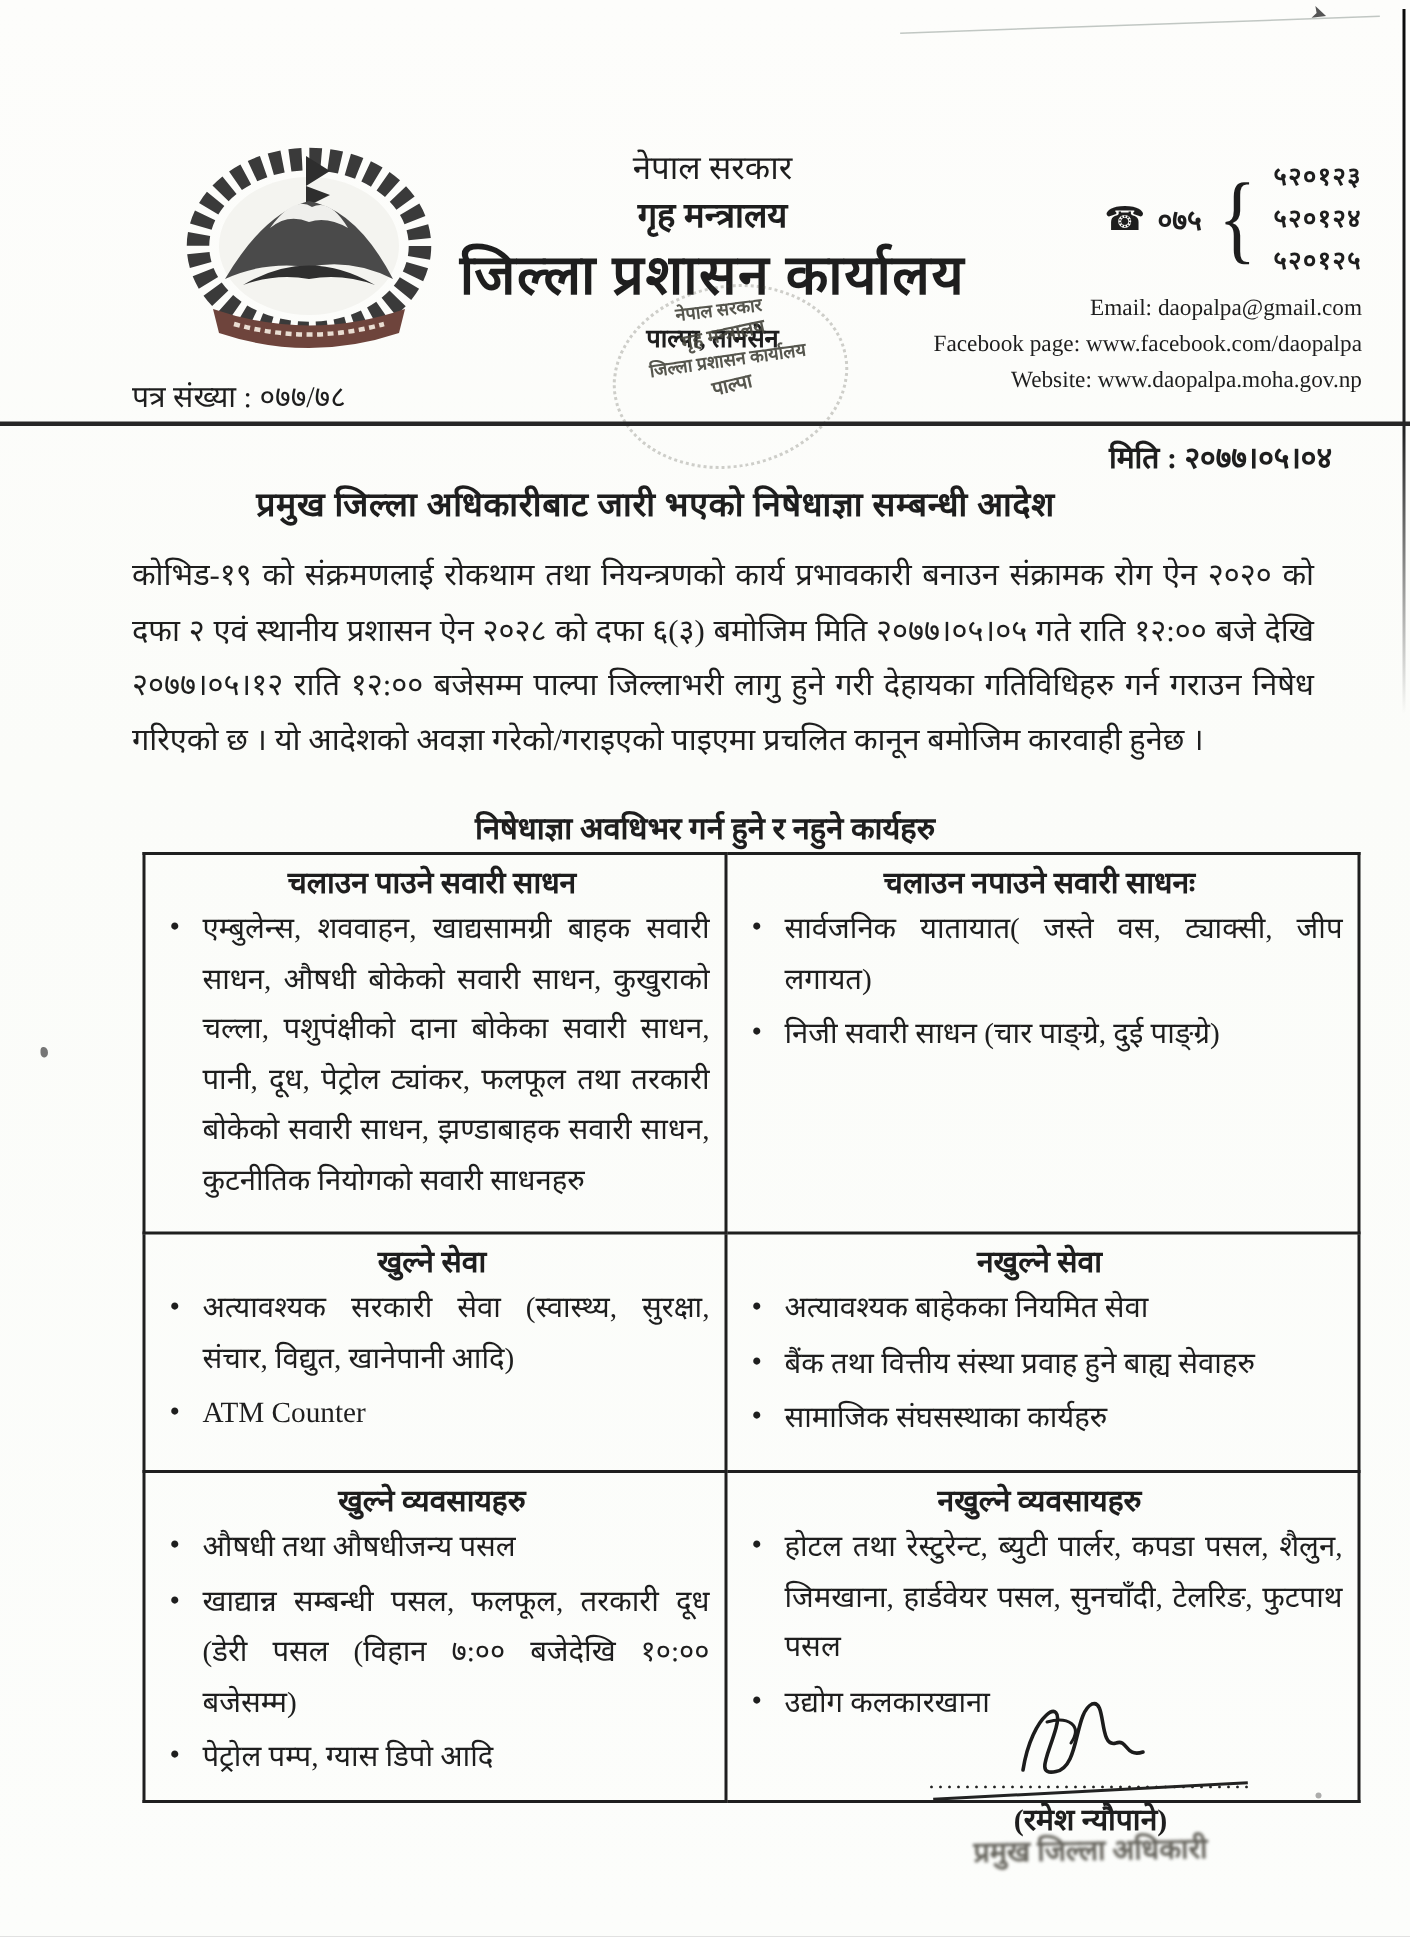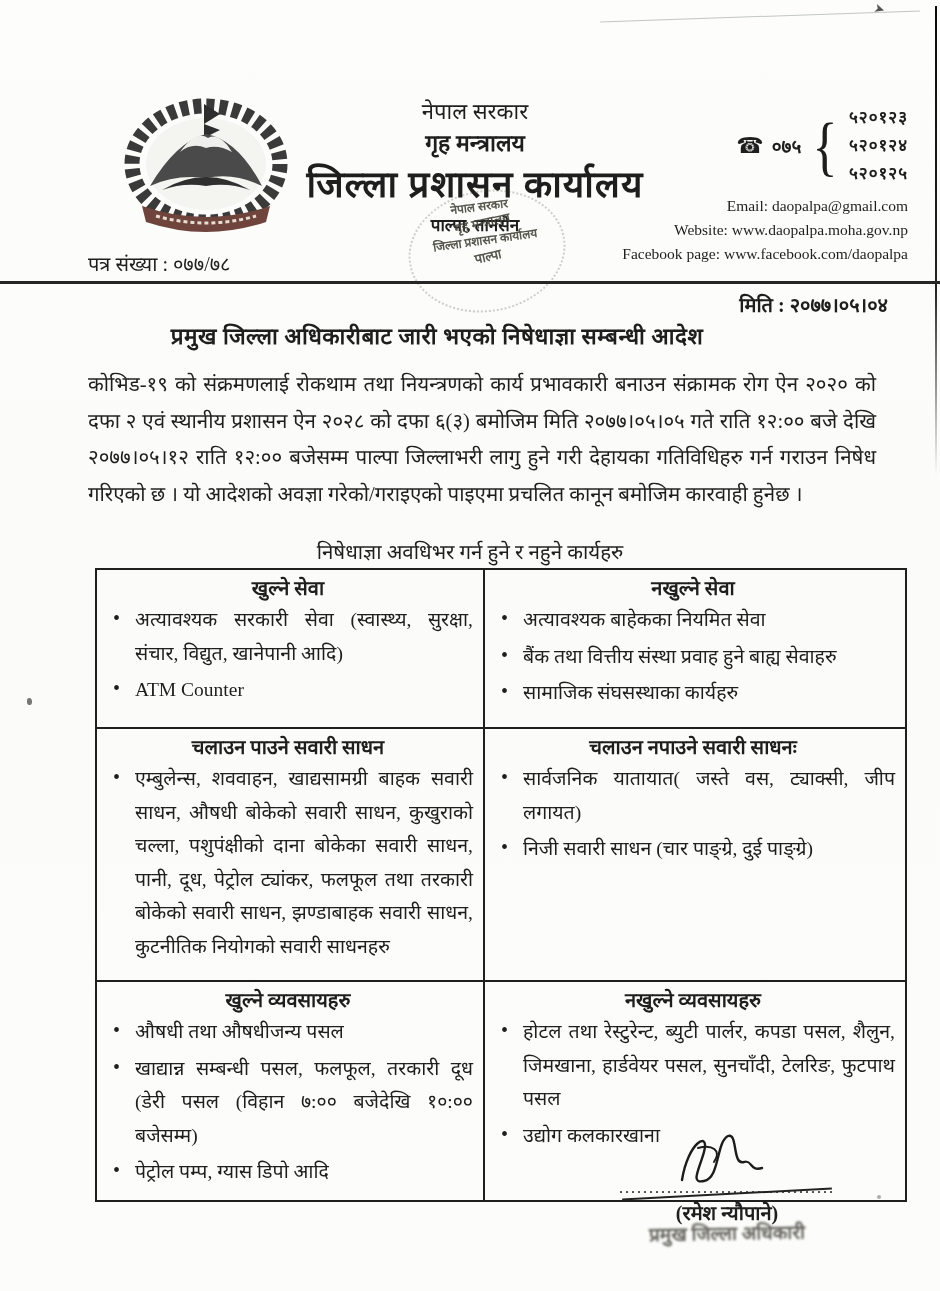--- a/index.html
+++ b/index.html
@@ -44,21 +44,21 @@
   .letter-no{position:absolute;left:88px;top:250px;font-size:20px;font-weight:400;text-align:right;}
   .head-rule{position:absolute;left:0;top:281px;width:940px;height:0;border-top:3px solid #262626;}
   .date-line{position:absolute;right:52px;top:291px;font-size:20px;font-weight:600;}
   .doc-title{position:absolute;left:0;top:320px;width:874px;text-align:center;
         font-size:22.5px;font-weight:700;letter-spacing:.5px;}
 
   .body-text{position:absolute;left:88px;top:366px;width:788px;font-size:20.5px;
         line-height:36.5px;text-align:justify;}
 
   .tbl-caption{position:absolute;left:0;top:537px;width:940px;text-align:center;
-        font-size:20.5px;font-weight:400;}
+        font-size:20.5px;font-weight:700;}
   table.covid{position:absolute;left:95px;top:568px;width:782px;border-collapse:collapse;
         table-layout:fixed;}
   table.covid td{border:2px solid #1f1f1f;vertical-align:top;padding:3px 10px 8px 6px;}
   td.col-l{width:370px;}
   td.col-r{width:404px;}
   .cell-head{text-align:center;font-weight:700;font-size:20px;margin:1px 0 2px;}
   .cell-list{margin:0;padding:0;list-style:none;}
   .cell-list li{position:relative;padding-left:32px;font-size:19.5px;line-height:33.5px;
         text-align:justify;margin-bottom:3px;}
   .cell-list li::before{content:"\2022";position:absolute;left:10px;top:-1px;font-size:20px;}
@@ -114,66 +114,66 @@
       <span class="phone-code">०७५</span>
       <span class="phone-brace">{</span>
       <span class="phone-nums">
         <div>५२०१२३</div>
         <div>५२०१२४</div>
         <div>५२०१२५</div>
       </span>
     </div>
     <div class="contact-latin">
       <div>Email: daopalpa@gmail.com</div>
+      <div>Facebook page: www.facebook.com/daopalpa</div>
       <div>Website: www.daopalpa.moha.gov.np</div>
-      <div>Facebook page: www.facebook.com/daopalpa</div>
     </div>
   </div>
 
   <div class="letter-no">पत्र संख्या : ०७७/७८</div>
   <div class="head-rule"></div>
   <div class="date-line">मिति : २०७७।०५।०४</div>
 
   <div class="doc-title">प्रमुख जिल्ला अधिकारीबाट जारी भएको निषेधाज्ञा सम्बन्धी आदेश</div>
 
   <div class="body-text">कोभिड-१९ को संक्रमणलाई रोकथाम तथा नियन्त्रणको कार्य प्रभावकारी बनाउन संक्रामक रोग ऐन २०२० को दफा २ एवं स्थानीय प्रशासन ऐन २०२८ को दफा ६(३) बमोजिम मिति २०७७।०५।०५ गते राति १२:०० बजे देखि २०७७।०५।१२ राति १२:०० बजेसम्म पाल्पा जिल्लाभरी लागु हुने गरी देहायका गतिविधिहरु गर्न गराउन निषेध गरिएको छ । यो आदेशको अवज्ञा गरेको/गराइएको पाइएमा प्रचलित कानून बमोजिम कारवाही हुनेछ ।</div>
 
   <div class="tbl-caption">निषेधाज्ञा अवधिभर गर्न हुने र नहुने कार्यहरु</div>
 
   <table class="covid">
     <tbody>
         <tr>
+      <td class="col-l" style="height:240px;">
+        <div class="cell-head">चलाउन पाउने सवारी साधन</div>
+        <ul class="cell-list">
+          <li>एम्बुलेन्स, शववाहन, खाद्यसामग्री बाहक सवारी साधन, औषधी बोकेको सवारी साधन, कुखुराको चल्ला, पशुपंक्षीको दाना बोकेका सवारी साधन, पानी, दूध, पेट्रोल ट्यांकर, फलफूल तथा तरकारी बोकेको सवारी साधन, झण्डाबाहक सवारी साधन, कुटनीतिक नियोगको सवारी साधनहरु</li>
+        </ul>
+      </td>
+      <td class="col-r">
+        <div class="cell-head">चलाउन नपाउने सवारी साधनः</div>
+        <ul class="cell-list">
+          <li>सार्वजनिक यातायात( जस्ते वस, ट्याक्सी, जीप लगायत)</li>
+          <li>निजी सवारी साधन (चार पाङ्ग्रे, दुई पाङ्ग्रे)</li>
+        </ul>
+      </td>
+    </tr>
+    <tr>
       <td class="col-l" style="height:146px;">
         <div class="cell-head">खुल्ने सेवा</div>
         <ul class="cell-list">
           <li>अत्यावश्यक सरकारी सेवा (स्वास्थ्य, सुरक्षा, संचार, विद्युत, खानेपानी आदि)</li>
           <li>ATM Counter</li>
         </ul>
       </td>
       <td class="col-r">
         <div class="cell-head">नखुल्ने सेवा</div>
         <ul class="cell-list">
           <li>अत्यावश्यक बाहेकका नियमित सेवा</li>
           <li>बैंक तथा वित्तीय संस्था प्रवाह हुने बाह्य सेवाहरु</li>
           <li>सामाजिक संघसस्थाका कार्यहरु</li>
-        </ul>
-      </td>
-    </tr>
-    <tr>
-      <td class="col-l" style="height:240px;">
-        <div class="cell-head">चलाउन पाउने सवारी साधन</div>
-        <ul class="cell-list">
-          <li>एम्बुलेन्स, शववाहन, खाद्यसामग्री बाहक सवारी साधन, औषधी बोकेको सवारी साधन, कुखुराको चल्ला, पशुपंक्षीको दाना बोकेका सवारी साधन, पानी, दूध, पेट्रोल ट्यांकर, फलफूल तथा तरकारी बोकेको सवारी साधन, झण्डाबाहक सवारी साधन, कुटनीतिक नियोगको सवारी साधनहरु</li>
-        </ul>
-      </td>
-      <td class="col-r">
-        <div class="cell-head">चलाउन नपाउने सवारी साधनः</div>
-        <ul class="cell-list">
-          <li>सार्वजनिक यातायात( जस्ते वस, ट्याक्सी, जीप लगायत)</li>
-          <li>निजी सवारी साधन (चार पाङ्ग्रे, दुई पाङ्ग्रे)</li>
         </ul>
       </td>
     </tr>
     <tr>
       <td class="col-l" style="height:182px;">
         <div class="cell-head">खुल्ने व्यवसायहरु</div>
         <ul class="cell-list">
           <li>औषधी तथा औषधीजन्य पसल</li>
           <li>खाद्यान्न सम्बन्धी पसल, फलफूल, तरकारी दूध (डेरी पसल (विहान ७:०० बजेदेखि १०:०० बजेसम्म)</li>
           <li>पेट्रोल पम्प, ग्यास डिपो आदि</li>

